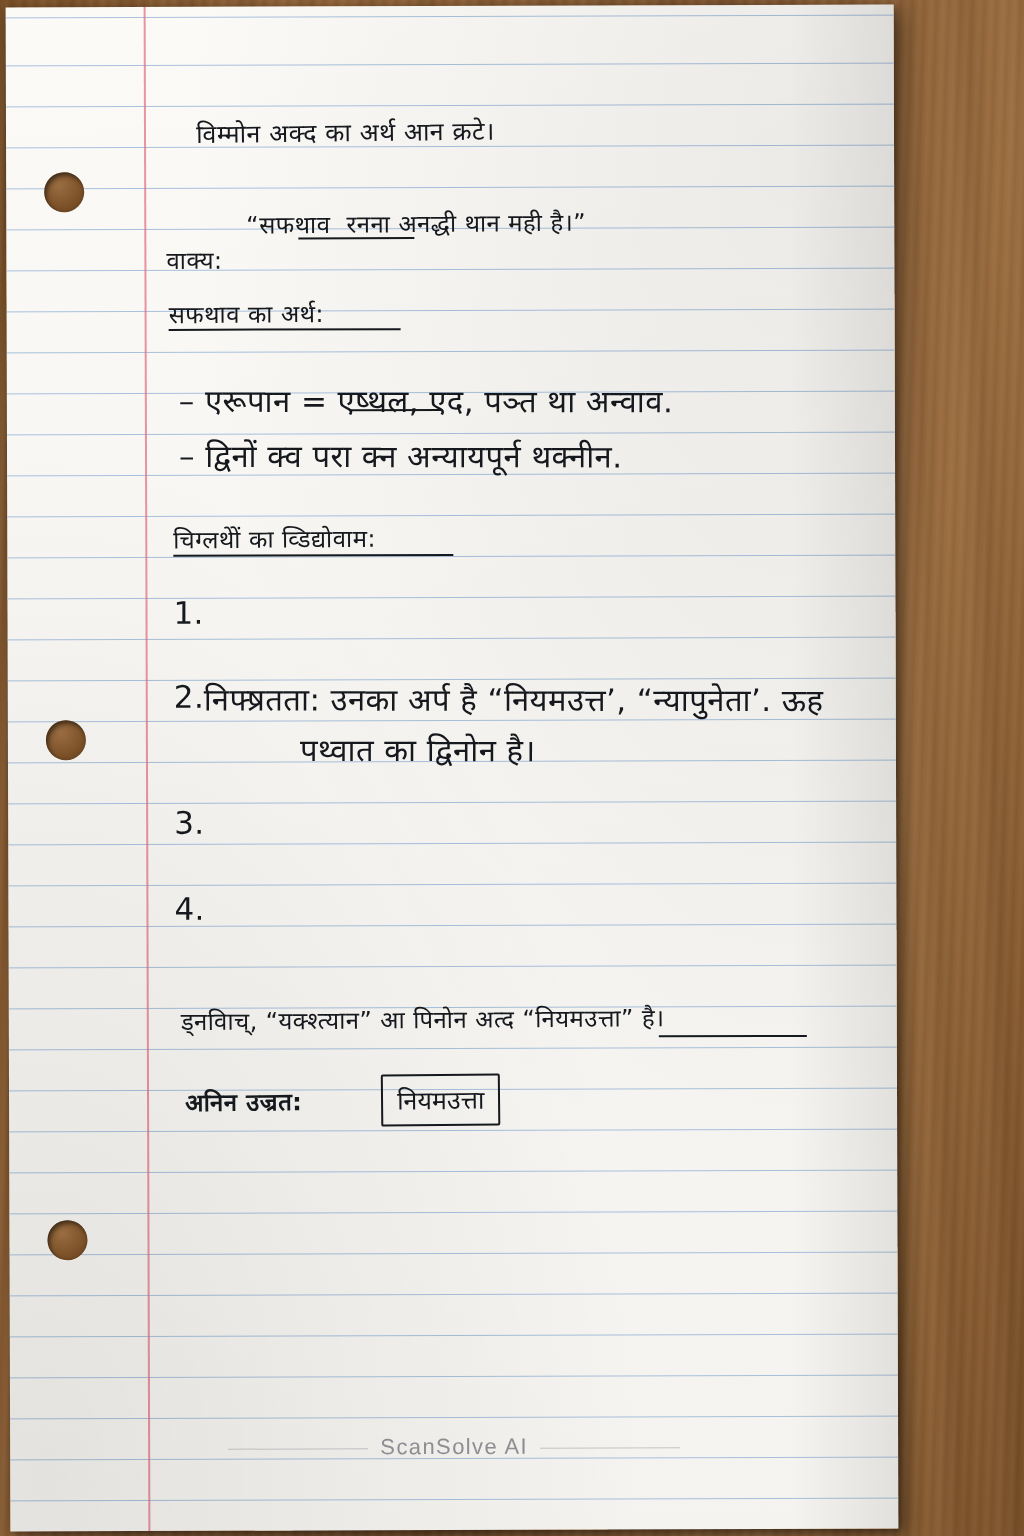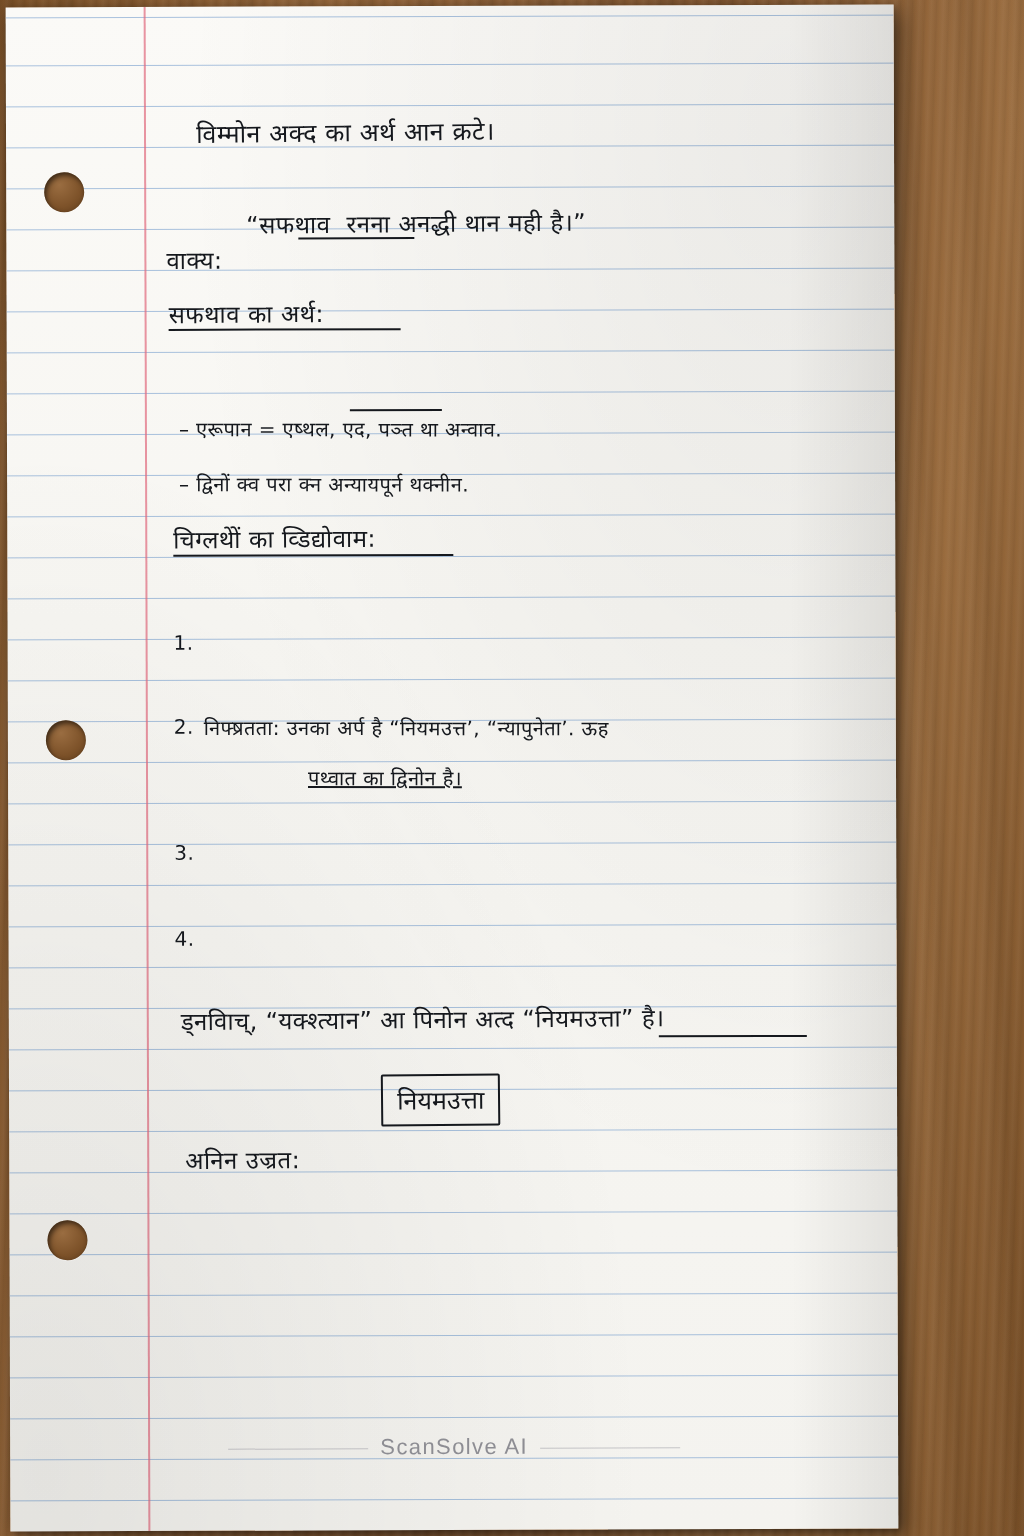--- a/index.html
+++ b/index.html
@@ -98,21 +98,21 @@
     font-family: "DejaVu Sans", sans-serif;
   }
   .line {
     position: absolute;
     white-space: pre;
     letter-spacing: 0.4px;
   }
 
   .h1 { font-size: 25px; }
   .h2 { font-size: 24px; }
-  .body { font-size: 20px; margin-top: 36px; }
+  .body { font-size: 31px; }
 
   .tilt1 { transform: rotate(-0.5deg); }
   .tilt2 { transform: rotate(-0.3deg); }
   .tilt3 { transform: rotate(0.25deg); }
 
   
   #answer-box {
     position: absolute;
     left: 372px;
     top: 1068px;
@@ -183,30 +183,30 @@
 
     <div class="line body tilt3" style="left:172px; top:428px;">– द्विनों क्व परा क्न अन्यायपूर्न थक्नीन.</div>
 
     <div class="line h2 tilt2" style="left:166px; top:515px;">चिग्लथेों का व्डिद्योवाम:</div>
     <div style="position:absolute; left:166px; top:548px; width:280px; height:1.8px; background:#15181d;"></div>
 
     <div class="line body tilt3" style="left:166px; top:588px;">1.</div>
 
     <div class="line body tilt3" style="left:166px; top:672px;">2.</div>
     <div class="line body tilt3" style="left:196px; top:672px;">निफ्ष्रतता: उनका अर्प है “नियमउत्त’, “न्यापुनेता’. ऊह</div>
-    <div class="line body tilt3" style="left:300px; top:722px;text-decoration:underline;">पथ्वात का द्विनोन है।</div>
+    <div class="line body tilt3" style="left:292px; top:722px;">पथ्वात का द्विनोन है।</div>
 
     <div class="line body tilt3" style="left:166px; top:798px;">3.</div>
 
     <div class="line body tilt3" style="left:166px; top:884px;">4.</div>
 
     <div class="line h2 tilt2" style="left:172px; top:996px;">ड्नविाच्, “यक्श्त्यान” आ पिनोन अत्द “नियमउत्ता” है।</div>
     <div style="position:absolute; left:650px; top:1030px; width:148px; height:1.8px; background:#15181d;"></div>
 
-    <div class="line h2 tilt2" style="left:176px; top:1136px;">अनिन उज्रत:</div>
+    <div class="line h2 tilt2" style="left:176px; top:1078px;font-weight:bold;">अनिन उज्रत:</div>
 
     <div id="answer-box">
       <span>नियमउत्ता</span>
     </div>
 
   </div>
 
   <div id="watermark">
     <span class="rule-l"></span><span>ScanSolve AI</span><span class="rule-r"></span>
   </div>

